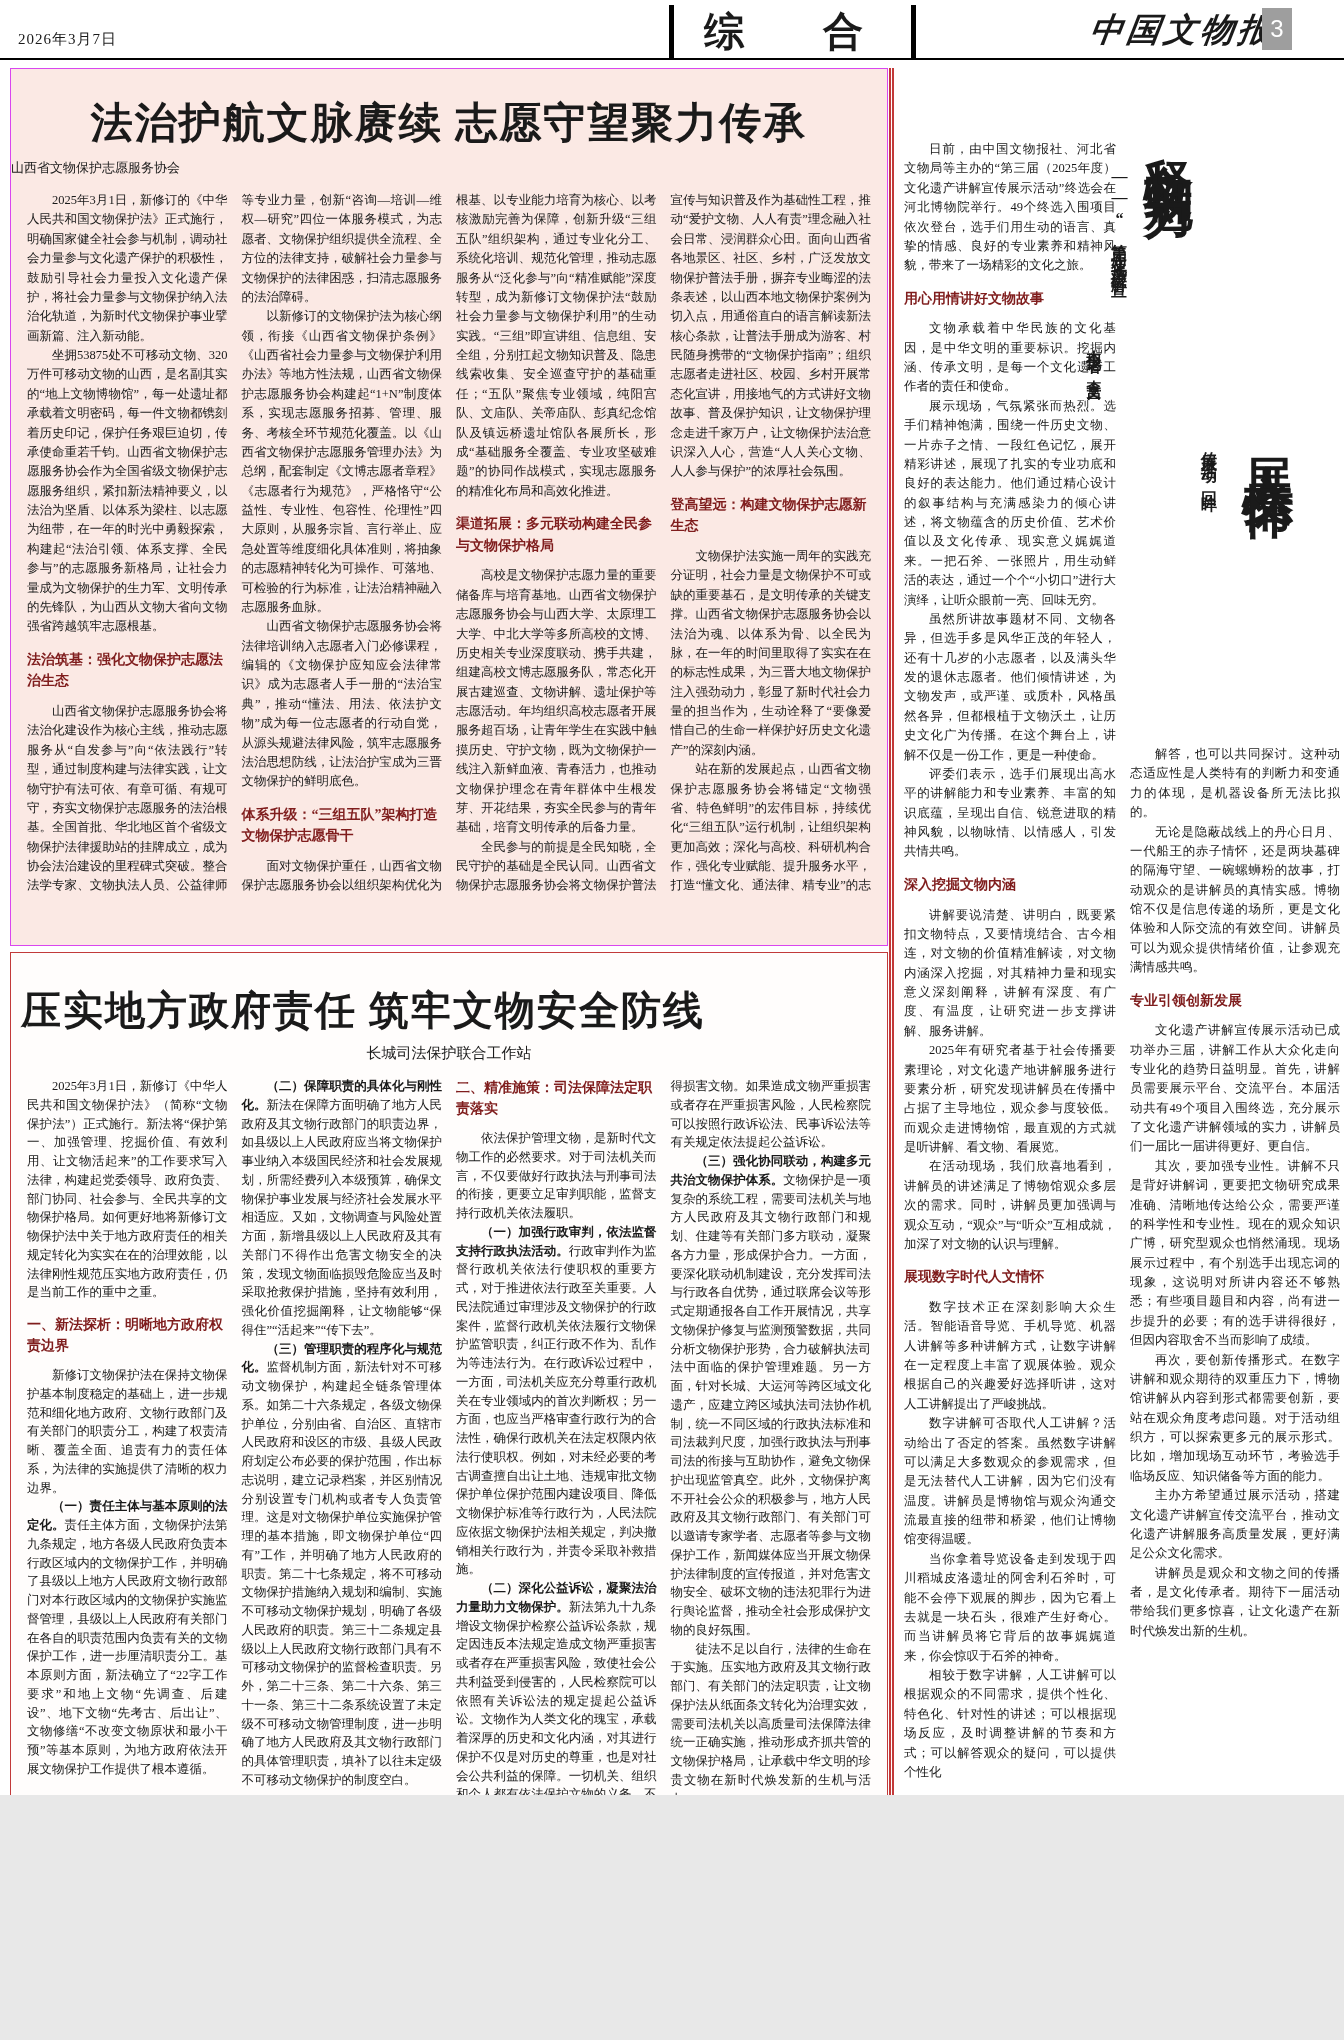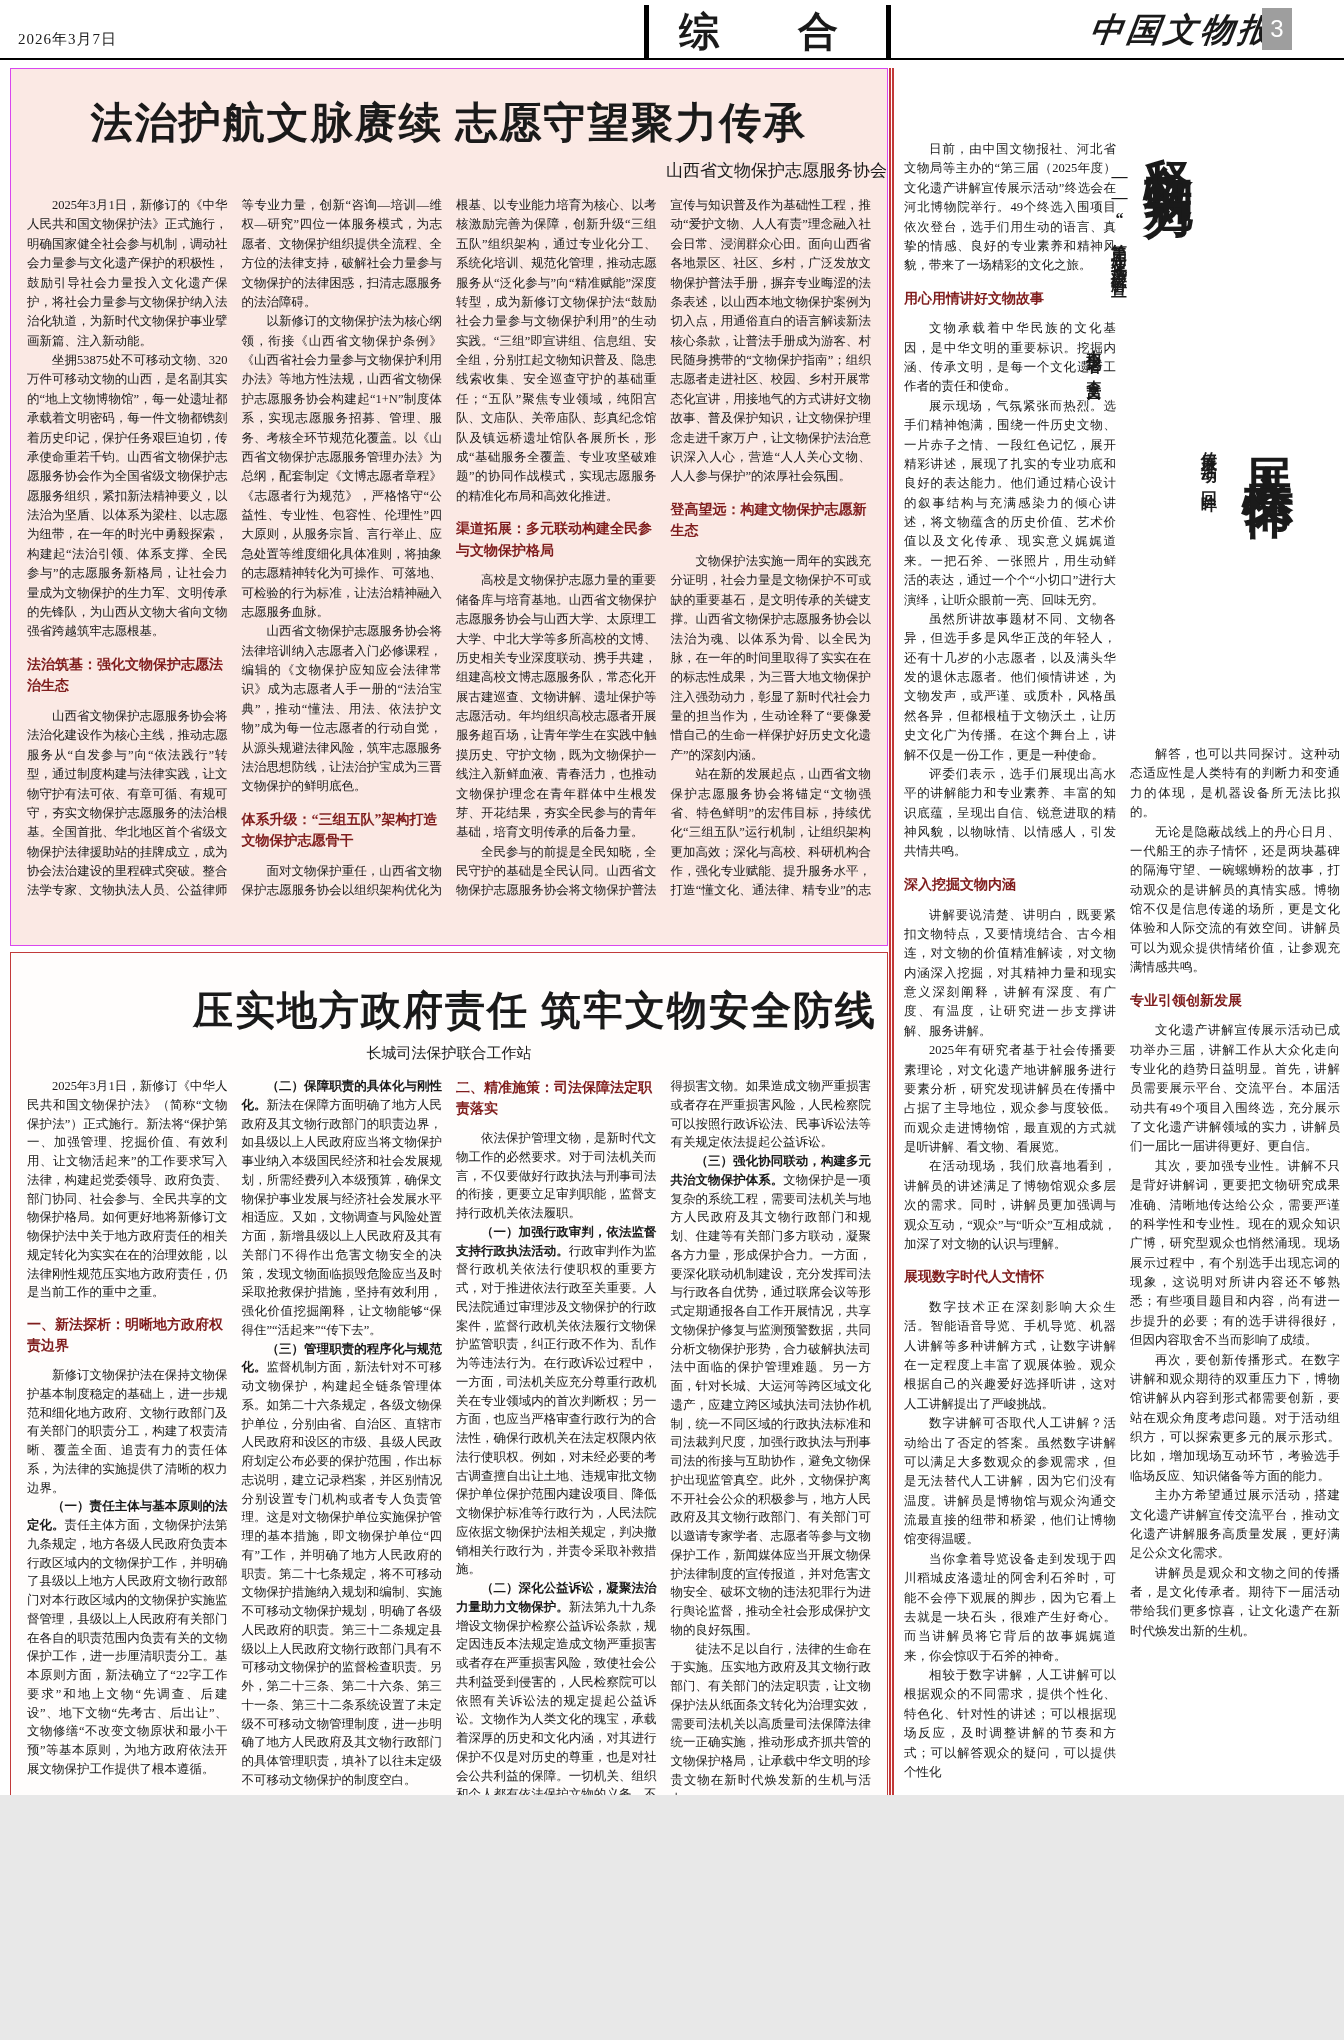--- a/index.html
+++ b/index.html
@@ -3,52 +3,52 @@
 <meta charset="utf-8">
 <style>
   html,body { margin:0; padding:0; background:#e8e8e8; }
   #page {
     position:relative; width:1344px; height:1795px; margin:0 auto;
     background:#ffffff; overflow:hidden;
     font-family:"Liberation Serif", serif; color:#1a1a1a;
   }
   
   .hdr-date { position:absolute; left:18px; top:30px; font-size:15px; letter-spacing:1px; }
-  .hdr-section { position:absolute; left:644px; top:4px; display:flex; align-items:center; }
+  .hdr-section { position:absolute; left:669px; top:4px; display:flex; align-items:center; }
   .hdr-bar { width:5px; height:54px; background:#000; }
   .hdr-section-label { font-size:40px; font-weight:900; letter-spacing:34px; padding:0 14px 0 30px; font-family:"Liberation Sans",sans-serif; }
   .hdr-masthead { position:absolute; left:1090px; top:8px; font-size:33px; font-weight:bold; font-style:italic; letter-spacing:4px; transform:skewX(-8deg); }
   .hdr-pagenum { position:absolute; left:1262px; top:8px; width:30px; height:42px; background:#9e9e9e; color:#fff; font-size:24px; display:flex; align-items:center; justify-content:center; font-family:"Liberation Sans",sans-serif; }
   .hdr-rule { position:absolute; left:0; top:58px; width:1344px; height:2px; background:#000; }
 
   
   .para { margin:0; text-indent:2em; text-align:justify; }
   .subhead { margin:12px 0 10px; font-weight:bold; color:#7f1d1d; break-inside:avoid; }
   .lead-bold { font-weight:bold; }
 
   
   #article1 {
     position:absolute; left:10px; top:68px; width:878px; height:878px;
     background:#fbe9e4; border:1px solid #d946ef; box-sizing:border-box; overflow:hidden;
   }
   #article1 .headline { margin:26px 10px 6px; text-align:center; font-size:42px; font-weight:900; letter-spacing:2px; }
-  #article1 .byline   { text-align:right; font-size:17px; margin:8px 0 14px; }
+  #article1 .byline   { text-align:left; font-size:13px; margin:8px 0 14px; }
   #article1 .body-cols {
     margin:0 16px; height:708px; overflow:hidden;
     column-count:4; column-gap:14px;
     font-size:12.5px; line-height:1.55;
   }
   #article1 .subhead { font-size:14px; }
 
   
   #article2 {
     position:absolute; left:10px; top:952px; width:878px; height:1036px;
     background:#fffdfc; border:1px solid #c23a3a; box-sizing:border-box; overflow:hidden;
   }
-  #article2 .headline { margin:30px 10px 6px; text-align:right; font-size:40px; font-weight:900; letter-spacing:2px; }
+  #article2 .headline { margin:30px 10px 6px; text-align:left; font-size:40px; font-weight:900; letter-spacing:2px; }
   #article2 .byline   { text-align:center; font-size:15px; margin:6px 0 14px; }
   #article2 .body-cols {
     margin:0 16px; height:880px; overflow:hidden;
     column-count:4; column-gap:14px;
     font-size:12.5px; line-height:1.5;
   }
   #article2 .subhead { font-size:14px; }
 
   
   .v-divider { position:absolute; left:889px; top:68px; width:5px; height:1920px;

